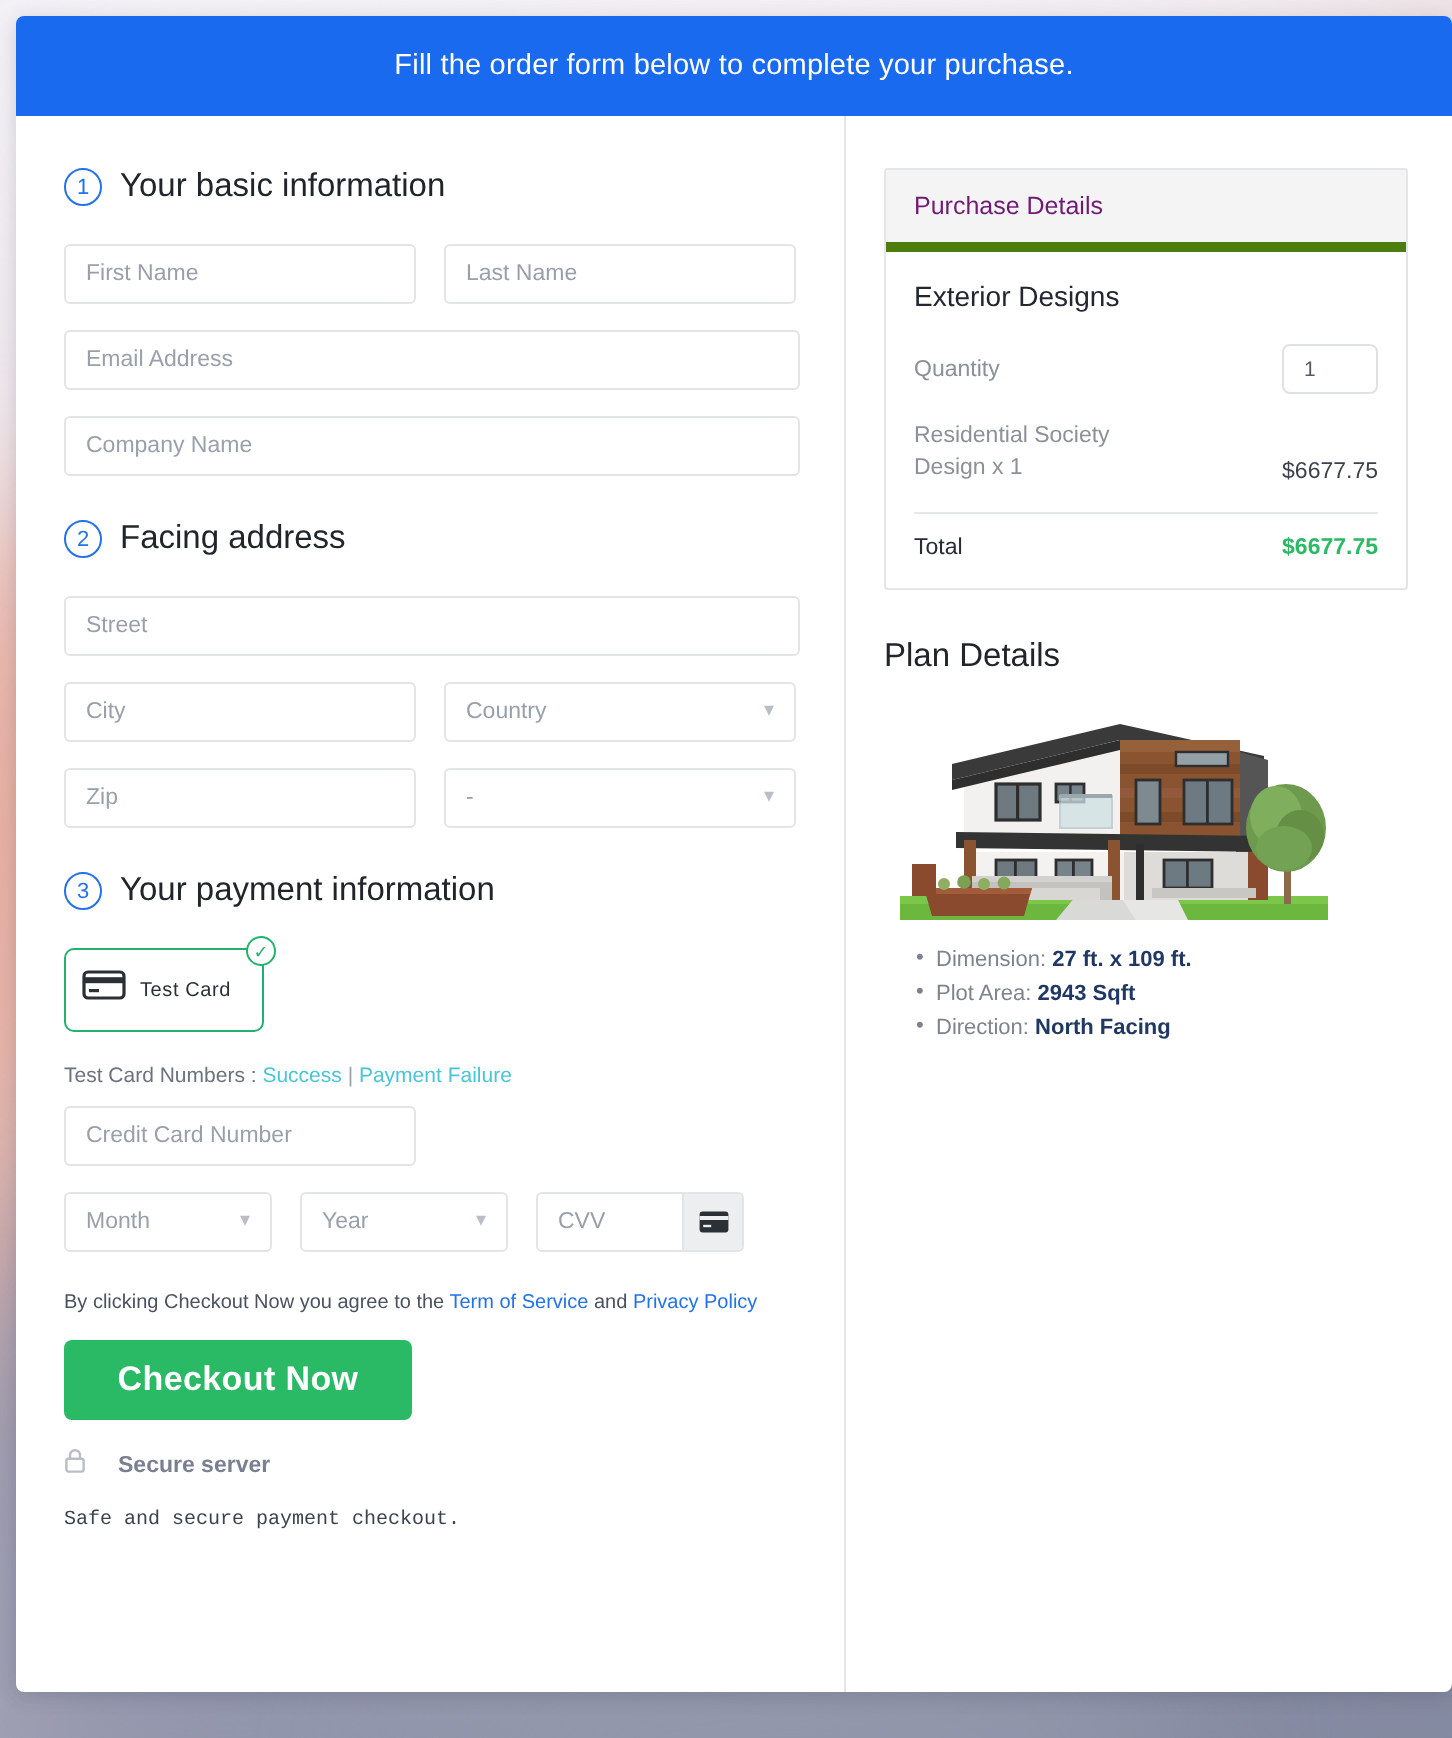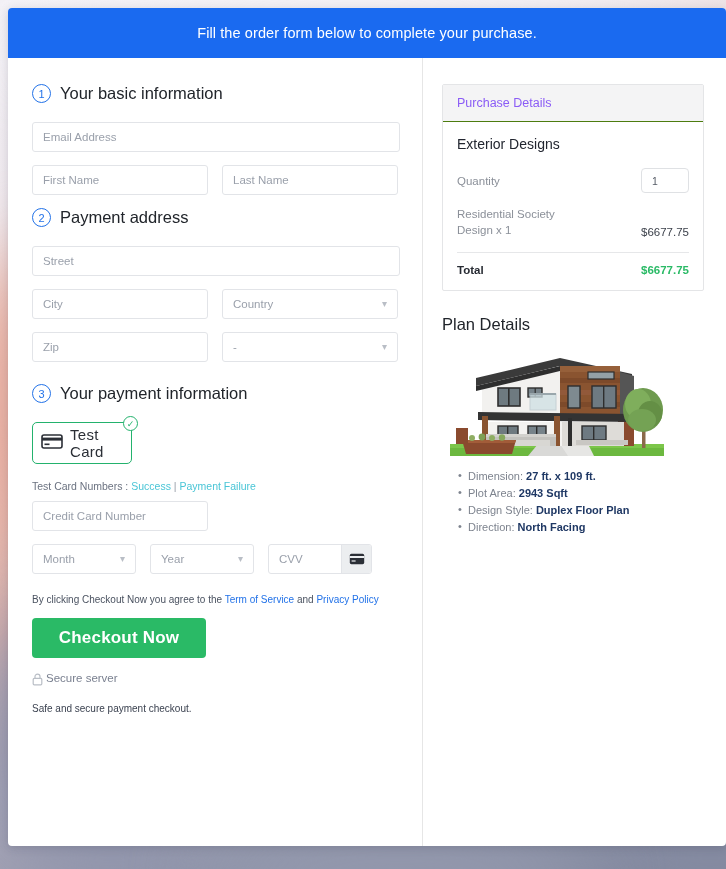--- a/index.html
+++ b/index.html
@@ -64,21 +64,21 @@
   .sel { justify-content: space-between; }
   .chev { color: #b9bec6; font-size: 10px; line-height: 1; }
   .fld .val { color: #9aa0ab; }
 
   
   .paycard {
     width: 100px; height: 42px; border: 1.6px solid #23b26d; border-radius: 5px;
     display: flex; align-items: center; gap: 7px; padding: 0 8px;
     position: relative; margin-bottom: 16px;
   }
-  .paycard .lbl { font-size: 15px; color: #2b2f36; letter-spacing: .3px; }
+  .paycard .lbl { font-size: 10px; color: #2b2f36; letter-spacing: .3px; }
   .chk-badge {
     position: absolute; right: -7px; top: -7px;
     width: 15px; height: 15px; border-radius: 50%;
     background: #fff; border: 1.5px solid #23b26d;
     display: flex; align-items: center; justify-content: center;
     color: #23b26d; font-size: 9px;
   }
   .testnums { font-size: 10.5px; color: #6b7280; margin-bottom: 9px; }
   .testnums .lnk { color: #49c5d6; }
   .testnums .sep { color: #9aa0ab; }
@@ -98,44 +98,44 @@
 
   .terms { font-size: 10px; color: #4a5260; margin-top: 20px; margin-bottom: 13px; }
   .terms a { color: #2272e8; text-decoration: none; }
   .btn-checkout {
     width: 174px; height: 40px; background: #2aba66; color: #fff;
     border: none; border-radius: 4px; font-size: 17px; font-weight: bold;
     font-family: "Liberation Sans", sans-serif; cursor: pointer;
     display: flex; align-items: center; justify-content: center;
     letter-spacing: .2px;
   }
-  .secure { display: flex; align-items: flex-start; gap: 3px; margin-top: 14px; }
+  .secure { display: flex; align-items: center; gap: 16px; margin-top: 14px; font-weight: bold; }
   .secure .txt { font-size: 11.5px; color: #7a8090; }
-  .safe-note { font-size: 10px; color: #3b4250; margin-top: 13px; }
+  .safe-note { font-size: 10px; color: #3b4250; margin-top: 13px; font-family: Liberation Mono, monospace; }
 
   
   .purchase-panel { border: 1px solid #e4e5e7; border-radius: 2px; }
   .pp-head {
-    background: #f4f4f5; border-bottom: 1px solid #4d7c0f;
-    padding: 11px 14px; font-size: 12.5px; color: #8b5cf6;
+    background: #f4f4f5; border-bottom: 5px solid #4d7c0f;
+    padding: 11px 14px; font-size: 12.5px; color: #701a75;
   }
   .pp-body { padding: 14px 14px 14px; }
   .pp-title { font-size: 14px; font-weight: normal; color: #222630; margin-bottom: 16px; }
   .pp-line { display: flex; justify-content: space-between; align-items: center; margin-bottom: 14px; }
   .pp-label { font-size: 11.5px; color: #8b9099; }
   .qty-box {
     width: 48px; height: 25px; border: 1px solid #dfe1e4; border-radius: 4px;
     display: flex; align-items: center; padding: 0 10px;
     font-size: 10.5px; color: #555b66;
   }
   .pp-item-name { font-size: 11.5px; color: #8b9099; line-height: 1.35; max-width: 120px; }
   .pp-price { font-size: 11.5px; color: #3c414b; }
   .pp-rule { height: 1px; background: #e6e7e9; margin: 4px 0 11px; }
   .pp-total-row { display: flex; justify-content: space-between; align-items: center; }
-  .pp-total-lbl { font-size: 11.5px; color: #272b33; font-weight: bold; }
+  .pp-total-lbl { font-size: 11.5px; color: #272b33; font-weight: normal; }
   .pp-total-val { font-size: 11.5px; color: #2aba66; font-weight: bold; }
 
   .plan-title { font-size: 16.5px; color: #21252b; font-weight: 500; margin: 24px 0 10px; }
 
   
   .house-wrap { width: 230px; height: 118px; position: relative; margin: 4px 0 8px 0; }
   .house-svg { display: block; }
 
   .plan-list { list-style: none; margin-left: 16px; }
   .plan-list li {
@@ -166,38 +166,43 @@
   <div class="body-cols">
 
     <div class="col-left">
 
       <div class="sec-head">
         <span class="step-num">1</span>
         <span class="sec-title">Your basic information</span>
       </div>
 
       <div class="row">
+        <div class="fld half">
+          <span class="val">First Name</span>
+        </div>
+        <div class="fld half">
+          <span class="val">Last Name</span>
+        </div>
+      </div>
+
+      <div class="row">
         <div class="fld full">
           <span class="val">Email Address</span>
         </div>
       </div>
 
-      <div class="row">
-        <div class="fld half">
-          <span class="val">First Name</span>
-        </div>
-        <div class="fld half">
-          <span class="val">Last Name</span>
-        </div>
-      </div>
-
+      <div class="row" style="margin-bottom:22px">
+        <div class="fld full">
+          <span class="val">Company Name</span>
+        </div>
+      </div>
 
       <div class="sec-head">
         <span class="step-num">2</span>
-        <span class="sec-title">Payment address</span>
+        <span class="sec-title">Facing address</span>
       </div>
 
       <div class="row">
         <div class="fld full">
           <span class="val">Street</span>
         </div>
       </div>
 
       <div class="row">
         <div class="fld half">
@@ -403,23 +408,19 @@
       <ul class="plan-list">
         <li>
           <span>Dimension:</span>
           <b>27 ft. x 109 ft.</b>
         </li>
         <li>
           <span>Plot Area:</span>
           <b>2943 Sqft</b>
         </li>
         <li>
-          <span>Design Style:</span>
-          <b>Duplex Floor Plan</b>
-        </li>
-        <li>
           <span>Direction:</span>
           <b>North Facing</b>
         </li>
       </ul>
     </div>
   </div>
 </div>
 
 </body></html>

